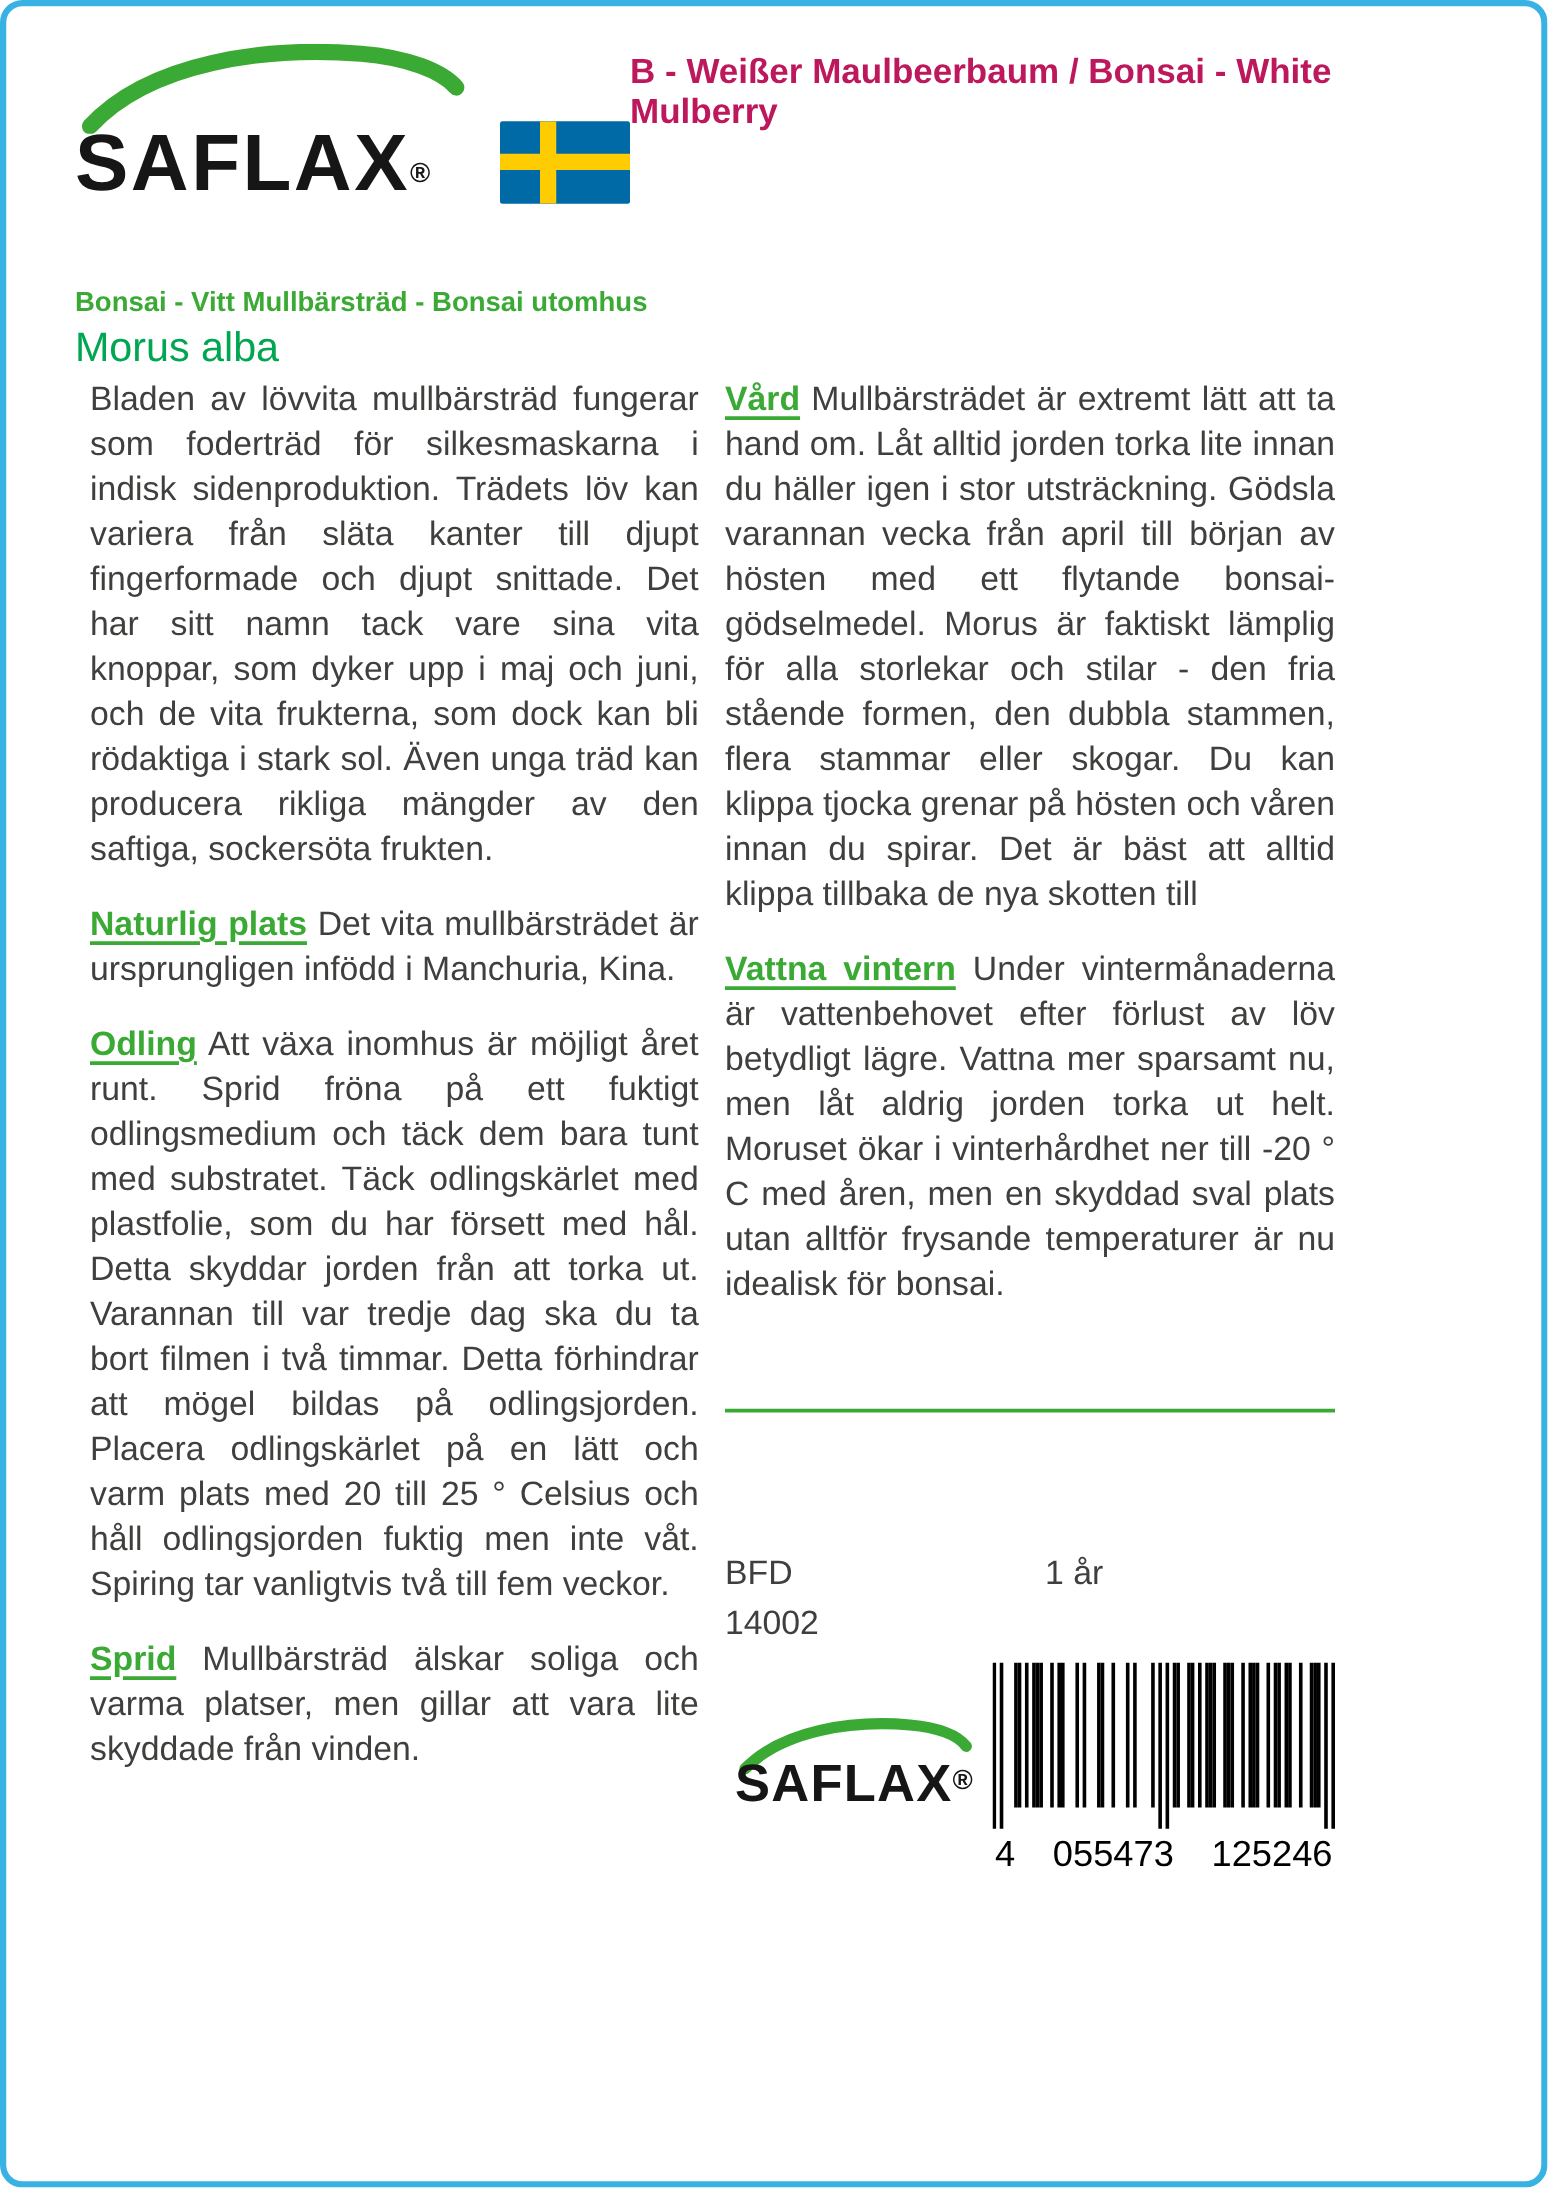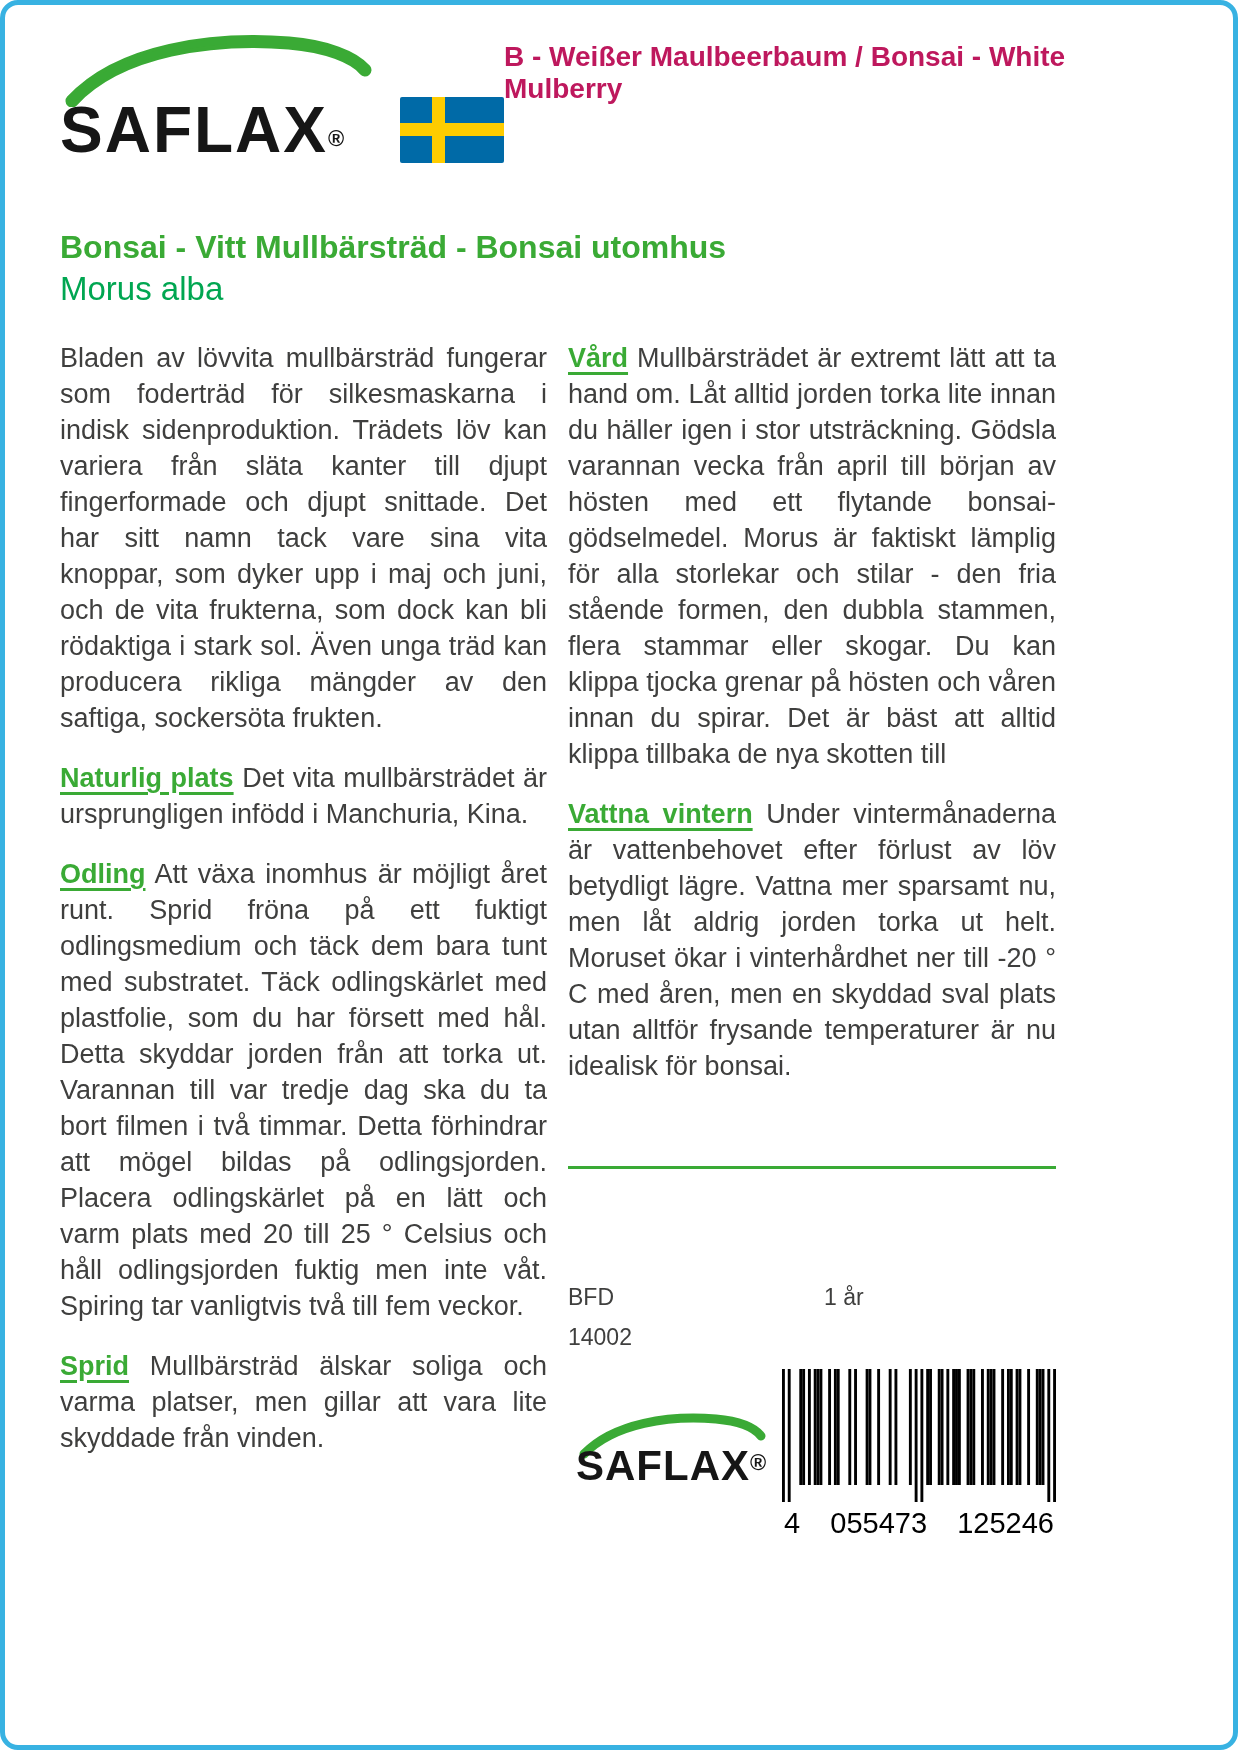--- a/index.html
+++ b/index.html
@@ -17,34 +17,34 @@
   .logo .swoosh{display:block;margin-left:4px;}
   .brand-row{margin-top:-14px;}
   .brand{font-size:64px;font-weight:bold;letter-spacing:2px;color:#161616;}
   .reg{font-size:22px;vertical-align:super;color:#161616;font-weight:bold;}
   .flag{position:relative;width:104px;height:66px;background:#006aa7;margin-left:26px;margin-top:62px;border-radius:2px;overflow:hidden;}
   .flag .h{position:absolute;left:0;right:0;top:26px;height:13px;background:#fecc00;}
   .flag .v{position:absolute;top:0;bottom:0;left:32px;width:13px;background:#fecc00;}
   .subtitle{margin-left:auto;margin-top:6px;font-size:28px;font-weight:bold;color:#be185d;text-align:left;}
 
   
-  .title{margin:62px 0 0 0;font-size:32px;font-weight:bold;color:#3aaa35;}
+  .title{margin:62px 0 0 0;font-size:22px;font-weight:bold;color:#3aaa35;}
   .latin{margin-top:4px;font-size:33px;color:#00a651;}
 
   
-  .cols{display:flex;gap:21px;margin-top:32px;}
+  .cols{display:flex;gap:21px;margin-top:4px;justify-content:flex-end;}
   .col{text-align:justify;font-size:27px;line-height:36px;hyphens:auto;}
   .col.left{width:487px;}
   .col.right{width:488px;display:flex;flex-direction:column;}
   .para{margin:0 0 24px 0;}
   .sec{color:#3aaa35;font-weight:bold;text-decoration:underline;text-decoration-thickness:3px;text-underline-offset:5px;}
 
   .divider{border:none;border-top:3px solid #3aaa35;width:100%;margin:58px 0 0 0;}
 
-  .info{margin-top:108px;font-size:23px;}
+  .info{margin-top:108px;font-size:27px;}
   .info-row{display:flex;line-height:40px;}
   .info-row .label{width:256px;}
 
   .bottom-row{display:flex;align-items:flex-end;margin-top:12px;}
   .logo-small{margin-left:8px;margin-bottom:52px;}
   .logo-small .swoosh{display:block;margin-left:2px;}
   .logo-small .brand{font-size:42px;letter-spacing:1px;}
   .barcode{margin-left:auto;width:274px;}
   .barcode svg{display:block;}
   .barcode-digits{display:flex;justify-content:space-between;font-size:29px;color:#000;margin-top:2px;padding:0 2px;}

